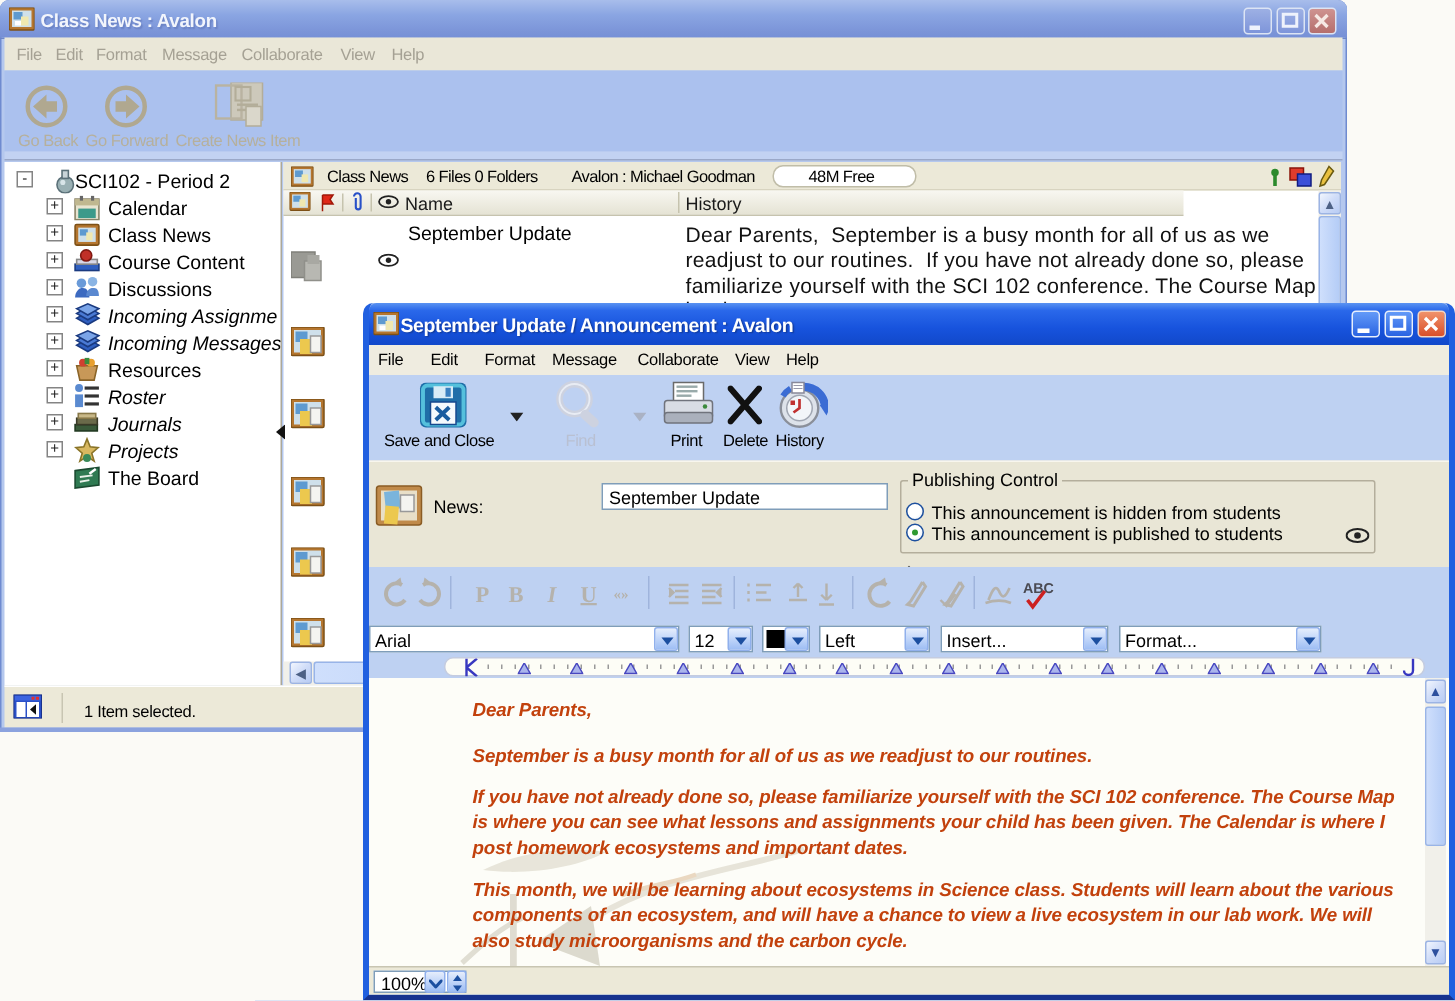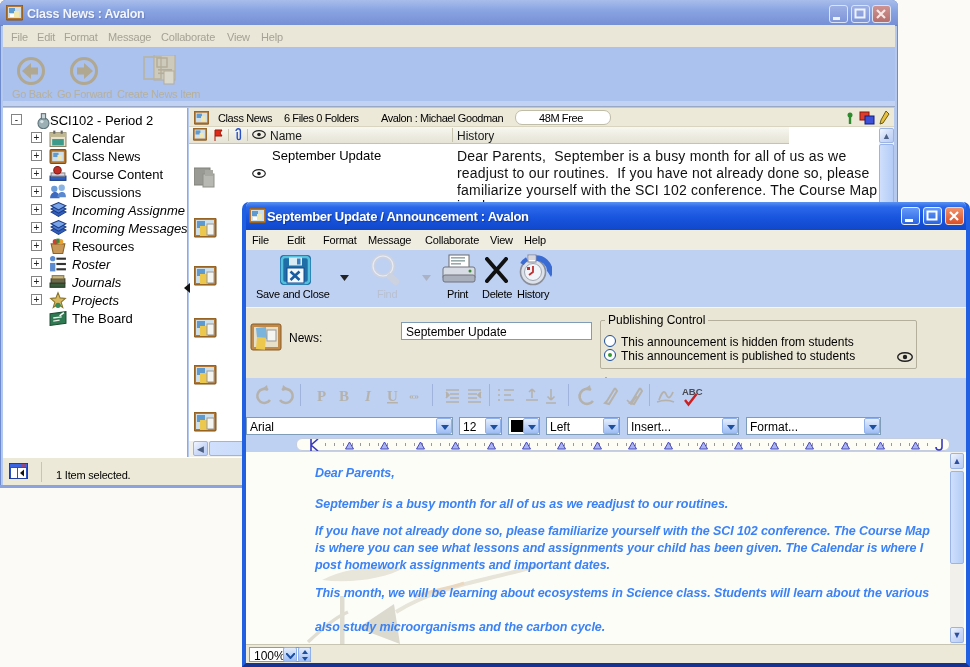--- a/index.html
+++ b/index.html
@@ -69,21 +69,21 @@
 
 .combo { position:absolute; height:18px; background:#fff; border:1px solid #7f9db9; font-size:12px; color:#000; }
 .combo .ctxt { position:absolute; left:3px; top:2px; }
 .combo .carr { position:absolute; right:0px; top:0px; width:16px; height:16px;
   background:linear-gradient(180deg,#e6eefc 0%,#c4d8fa 45%,#9dbdf4 100%); border:1px solid #90b0ec; border-radius:2px; }
 .carr:after { content:""; position:absolute; left:4px; top:6px; width:0; height:0; border:4px solid transparent; border-top:5px solid #1c4fa0; }
 
 .radio { position:absolute; width:12px; height:12px; border-radius:50%; border:1px solid #1c4f9e; background:radial-gradient(circle at 35% 35%, #fff 55%, #dce8f4); }
 .radio.sel:after { content:""; position:absolute; left:3px; top:3px; width:4px; height:4px; border-radius:50%; background:#2f9a30; }
 
-.bodyline { position:absolute; left:69px; font-size:12.5px; letter-spacing:-0.08px; font-weight:bold; font-style:italic; color:#3b82f6; white-space:nowrap; }
+.bodyline { position:absolute; left:69px; font-size:12.5px; letter-spacing:-0.08px; font-weight:bold; font-style:italic; color:#c2410c; white-space:nowrap; }
 </style>
 </head>
 <body>
 
 <div class="abs" id="mainwin"></div>
 <div class="abs" id="mtitle">
   <svg class="abs" style="left:6px;top:5px" width="17" height="16" viewBox="0 0 17 16">
     <rect x="0" y="0" width="17" height="15" rx="1" fill="#b5762f" stroke="#7d5016"></rect>
     <rect x="2" y="2" width="13" height="11" fill="#cfe0ea"></rect>
     <rect x="3" y="3" width="6" height="5" fill="#5e9ad0"></rect>
@@ -688,22 +688,23 @@
       <rect x="44" y="46" width="4.5" height="48" fill="#d8d5c8"></rect>
       <path d="M12 92 C25 80 38 68 52 62" stroke="#dad7ca" stroke-width="3.5" fill="none"></path>
       <path d="M100 62 C145 34 195 30 240 16" stroke="#e2dfd2" stroke-width="4" fill="none"></path>
       <path d="M118 47 c18 -7 34 -8 50 -14" stroke="#e6d0b4" stroke-width="3" fill="none"></path>
       <path d="M26 30 C50 18 80 14 108 18 C90 28 56 34 26 30 Z" fill="#e3e0d3"></path>
     </svg>
     <div class="bodyline" style="top:14px">Dear Parents,</div>
     <div class="bodyline" style="top:45px">September is a busy month for all of us as we readjust to our routines.</div>
     <div class="bodyline" style="top:72px">If you have not already done so, please familiarize yourself with the SCI 102 conference. The Course Map</div>
     <div class="bodyline" style="top:89px">is where you can see what lessons and assignments your child has been given. The Calendar is where I</div>
-    <div class="bodyline" style="top:106px">post homework assignments and important dates.</div>
+    <div class="bodyline" style="top:106px">post homework ecosystems and important dates.</div>
     <div class="bodyline" style="top:134px">This month, we will be learning about ecosystems in Science class. Students will learn about the various</div>
+    <div class="bodyline" style="top:151px">components of an ecosystem, and will have a chance to view a live ecosystem in our lab work. We will</div>
     <div class="bodyline" style="top:168px">also study microorganisms and the carbon cycle.</div>
 
     <div class="abs sb-track" style="left:704px;top:0px;width:14px;height:192px"></div>
     <div class="abs sb-btn" style="left:704px;top:1px;width:14px;height:16px;font-size:9px;line-height:15px;color:#2c4f9e">▲</div>
     <div class="abs sb-thumb" style="left:704px;top:19px;width:14px;height:93px"></div>
     <div class="abs sb-btn" style="left:704px;top:175px;width:14px;height:16px;font-size:9px;line-height:15px;color:#2c4f9e">▼</div>
   </div>
   <div class="abs" id="fstatus">
     <div class="abs" style="left:3px;top:2px;width:62px;height:15px;background:#fff;border:1px solid #7f9db9">
       <span class="abs" style="left:4px;top:1px;font-size:12px">100%</span>

